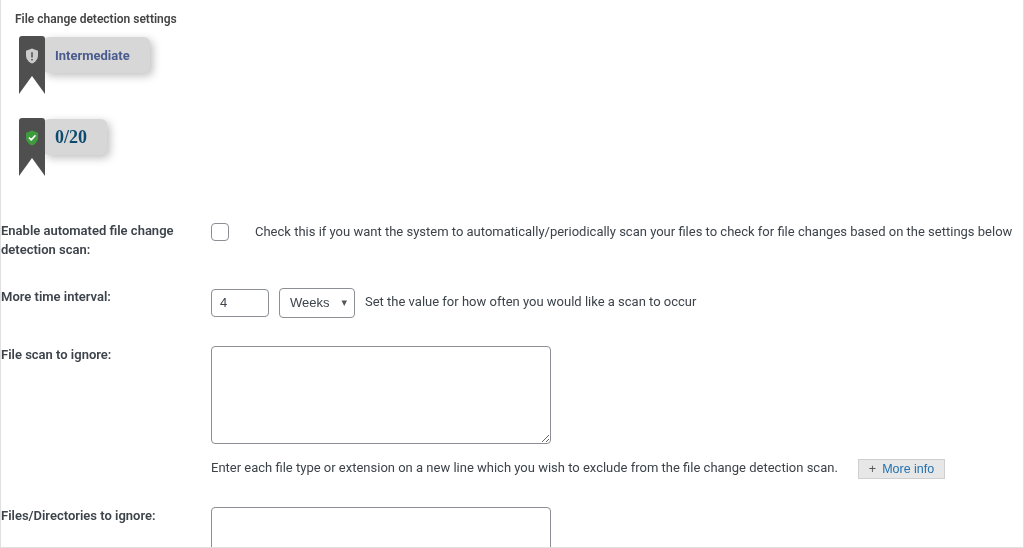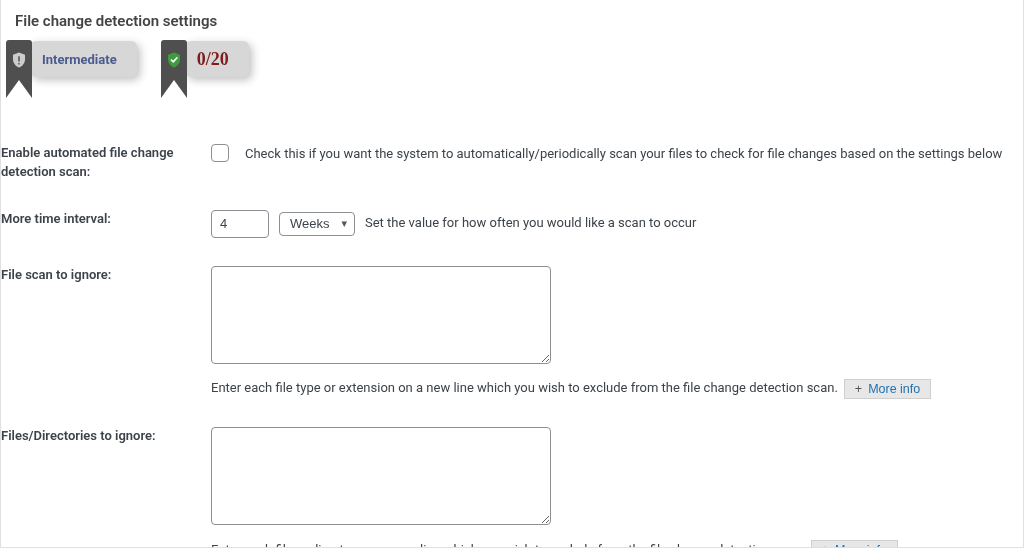--- a/index.html
+++ b/index.html
@@ -14,31 +14,32 @@
     font-size: 13px;
     color: #3c434a;
     background: #ffffff;
     border: 1px solid #e0e0e0;
     border-top: none;
     padding: 10px 0 0 0;
   }
 
   .section-title {
     font-weight: 600;
-    font-size: 15px;
+    font-size: 12px;
     color: #444;
     padding: 2px 14px 10px 14px;
   }
 
   .badge-row {
     display: flex;
     gap: 24px;
     align-items: flex-start;
-    padding: 0 0 4px 5px;
+    padding: 0 0 4px 18px;
     margin-bottom: 28px;
+    flex-direction: column;
   }
 
   .badge-block {
     position: relative;
     display: flex;
     align-items: center;
     height: 58px;
   }
 
   .ribbon {
@@ -100,21 +101,21 @@
   }
   .badge-intermediate .badge-pill-text {
     font-weight: 700;
     font-size: 13px;
     color: #4a5b8f;
   }
   .badge-score .badge-pill-text {
     font-family: Georgia, "Times New Roman", serif;
     font-weight: 700;
     font-size: 18px;
-    color: #7f1d1d;
+    color: #0c4a6e;
   }
 
   .form-table {
     width: 100%;
     border-collapse: collapse;
   }
   .form-table td {
     vertical-align: top;
     padding: 14px 0;
   }
@@ -124,21 +125,22 @@
     color: #3c434a;
     line-height: 1.45;
   }
   .form-table .field-cell {
     color: #3c434a;
     line-height: 1.6;
   }
 
   .check-row {
     display: flex;
-    gap: 16px;
+    align-items: center;
+    gap: 26px;
   }
   input[type="checkbox"] {
     appearance: none;
     width: 18px;
     height: 18px;
     border: 1px solid #8c8f94;
     border-radius: 4px;
     background: #fff;
     cursor: pointer;
     margin: 0;
@@ -152,21 +154,21 @@
   .num-input {
     width: 58px;
     height: 28px;
     border: 1px solid #8c8f94;
     border-radius: 4px;
     padding: 0 8px;
     font-size: 13px;
     color: #3c434a;
   }
   .unit-select {
-    height: 24px;
+    height: 30px;
     border: 1px solid #8c8f94;
     border-radius: 4px;
     padding: 0 24px 0 10px;
     font-size: 13px;
     color: #3c434a;
     background: #fff;
     appearance: none;
     position: relative;
   }
   .select-wrap {
@@ -190,21 +192,21 @@
     resize: both;
     padding: 6px;
     font-family: inherit;
     font-size: 13px;
   }
 
   .hint-line {
     margin-top: 8px;
     display: flex;
     align-items: center;
-    gap: 6px;
+    gap: 20px;
   }
 
   .more-info-btn {
     display: inline-flex;
     align-items: center;
     gap: 6px;
     background: #e7e7e7;
     border: 1px solid #cfcfcf;
     padding: 2px 10px;
     font-size: 12.5px;

